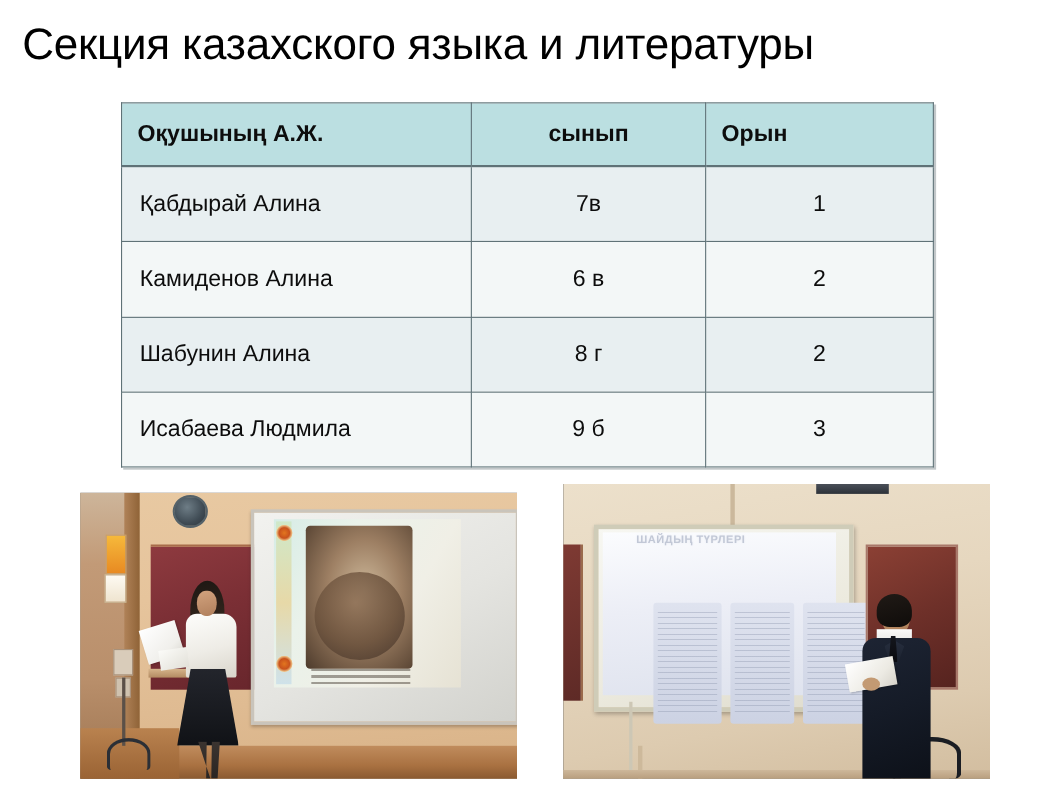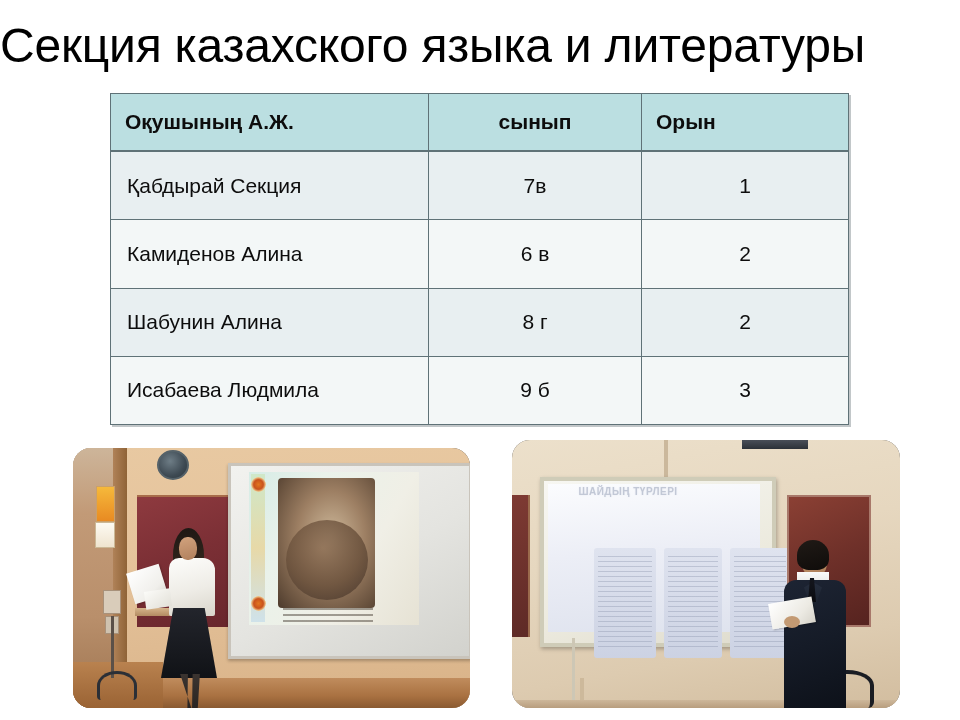--- a/index.html
+++ b/index.html
@@ -22,21 +22,21 @@
     background: #ffffff;
   }
 
   
   .slide-title {
     position: absolute;
     left: 0;
     top: 18px;
     width: 760px;
     text-align: center;
-    font-size: 48px;
+    font-size: 40px;
     line-height: 1.15;
     font-weight: 400;
     color: #000000;
     letter-spacing: -0.2px;
     white-space: nowrap;
   }
 
   
   .table-wrap {
     position: absolute;
@@ -82,21 +82,20 @@
   table.results tbody td.cell-place { text-align: center; }
 
   table.results tbody tr:nth-child(odd)  td { background: #e8eff1; }
   table.results tbody tr:nth-child(even) td { background: #f3f7f7; }
 
   
   .photo {
     position: absolute;
     overflow: hidden;
     background: #404040;
-    border-radius: 18px;
   }
   .photo-left  { left: 73px;  top: 448px; width: 397px; height: 260px; }
   .photo-right { left: 512px; top: 440px; width: 388px; height: 268px; }
 
   .ph-layer { position: absolute; }
 
   
   .L-wall {
     inset: 0;
     background: linear-gradient(175deg,#e8c9a2 0%, #e6c49c 35%, #dfbb92 70%, #d8b287 100%);
@@ -386,21 +385,21 @@
       </colgroup>
       <thead>
         <tr>
           <th class="h-name">Оқушының А.Ж.</th>
           <th class="h-class">сынып</th>
           <th class="h-place">Орын</th>
         </tr>
       </thead>
       <tbody>
         <tr>
-          <td class="cell-name">Қабдырай Секция</td>
+          <td class="cell-name">Қабдырай Алина</td>
           <td class="cell-class">7в</td>
           <td class="cell-place">1</td>
         </tr>
         <tr>
           <td class="cell-name">Камиденов Алина</td>
           <td class="cell-class">6 в</td>
           <td class="cell-place">2</td>
         </tr>
         <tr>
           <td class="cell-name">Шабунин Алина</td>

